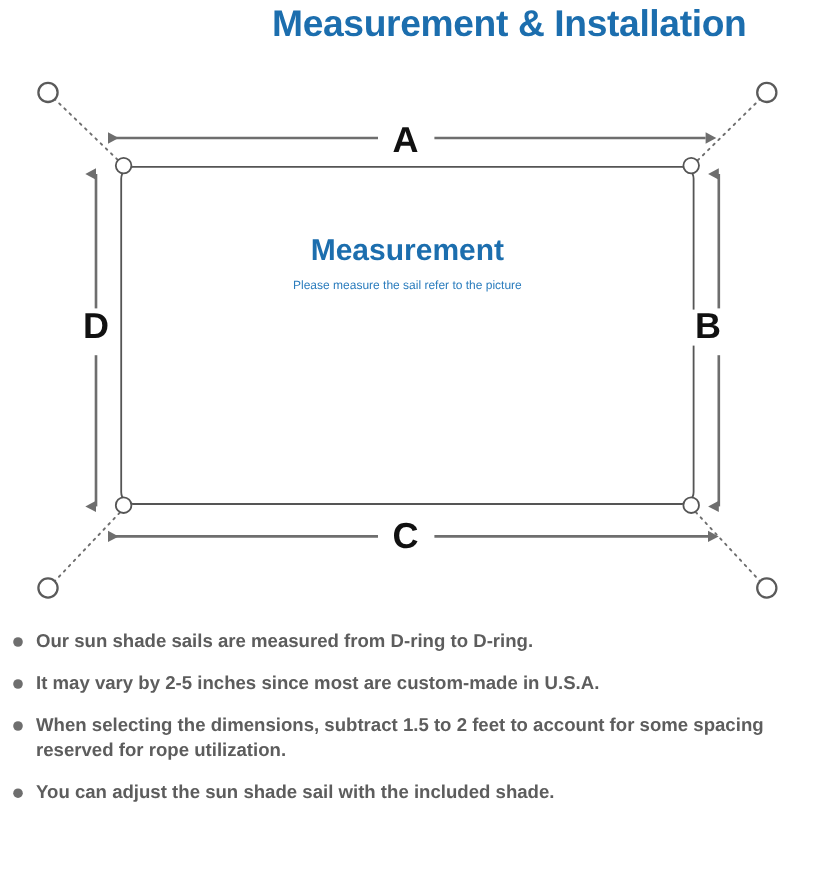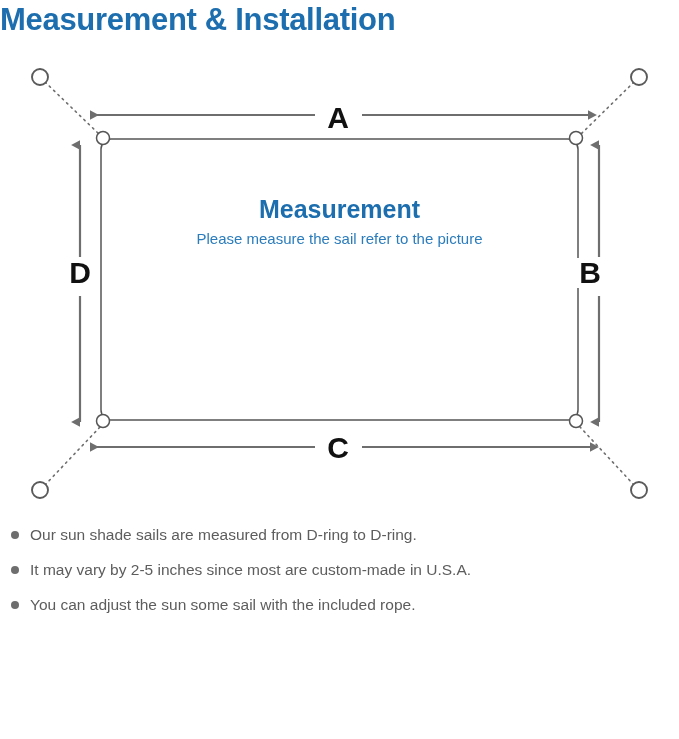--- a/index.html
+++ b/index.html
@@ -16,21 +16,21 @@
     font-family: "Liberation Sans", sans-serif;
     color: #555555;
   }
 
   
   #page-title {
     position: absolute;
     top: 0px;
     left: 0;
     width: 622px;
-    text-align: left;
+    text-align: right;
     font-family: "Liberation Sans", sans-serif;
     font-weight: bold;
     font-size: 31px;
     line-height: 40px;
     letter-spacing: -0.3px;
     color: #1c6eae;
     white-space: nowrap;
   }
 
   
@@ -72,31 +72,32 @@
   #center-heading {
     font-family: "Liberation Sans", sans-serif;
     font-weight: bold;
     font-size: 25px;
     line-height: 32px;
     color: #1c6eae;
   }
   #center-sub {
     margin-top: 4px;
     font-family: "Liberation Sans", sans-serif;
-    font-size: 15px;
+    font-size: 10px;
     line-height: 20px;
     color: #2a7cbd;
   }
 
   
   #notes {
     position: absolute;
     left: 0px;
     top: 524px;
     width: 679px;
+    font-weight: bold;
   }
   .note-item {
     position: relative;
     padding-left: 30px;
     margin-bottom: 14px;
     font-family: "Liberation Sans", sans-serif;
     font-size: 15.5px;
     line-height: 21px;
     color: #5d5d5d;
   }
@@ -204,20 +205,24 @@
   <div class="note-item">
     <span class="note-bullet"></span>
     <span class="note-text">Our sun shade sails are measured from D-ring to D-ring.</span>
   </div>
 
   <div class="note-item">
     <span class="note-bullet"></span>
     <span class="note-text">It may vary by 2-5 inches since most are custom-made in U.S.A.</span>
   </div>
 
-
-  <div class="note-item">
-    <span class="note-bullet"></span>
-    <span class="note-text">You can adjust the sun some sail with the included rope.</span>
+  <div class="note-item">
+    <span class="note-bullet"></span>
+    <span class="note-text">When selecting the dimensions, subtract 1.5 to 2 feet to account for some spacing reserved for rope utilization.</span>
+  </div>
+
+  <div class="note-item">
+    <span class="note-bullet"></span>
+    <span class="note-text">You can adjust the sun shade sail with the included shade.</span>
   </div>
 
 
 </div>
 
 </body></html>

